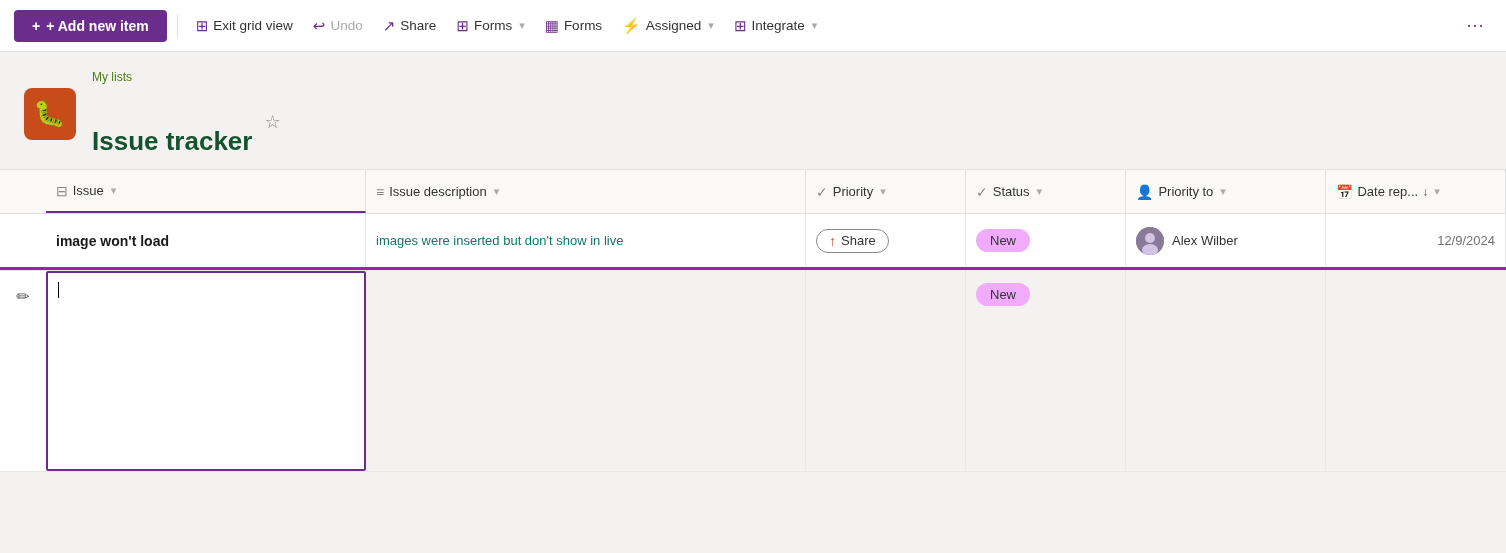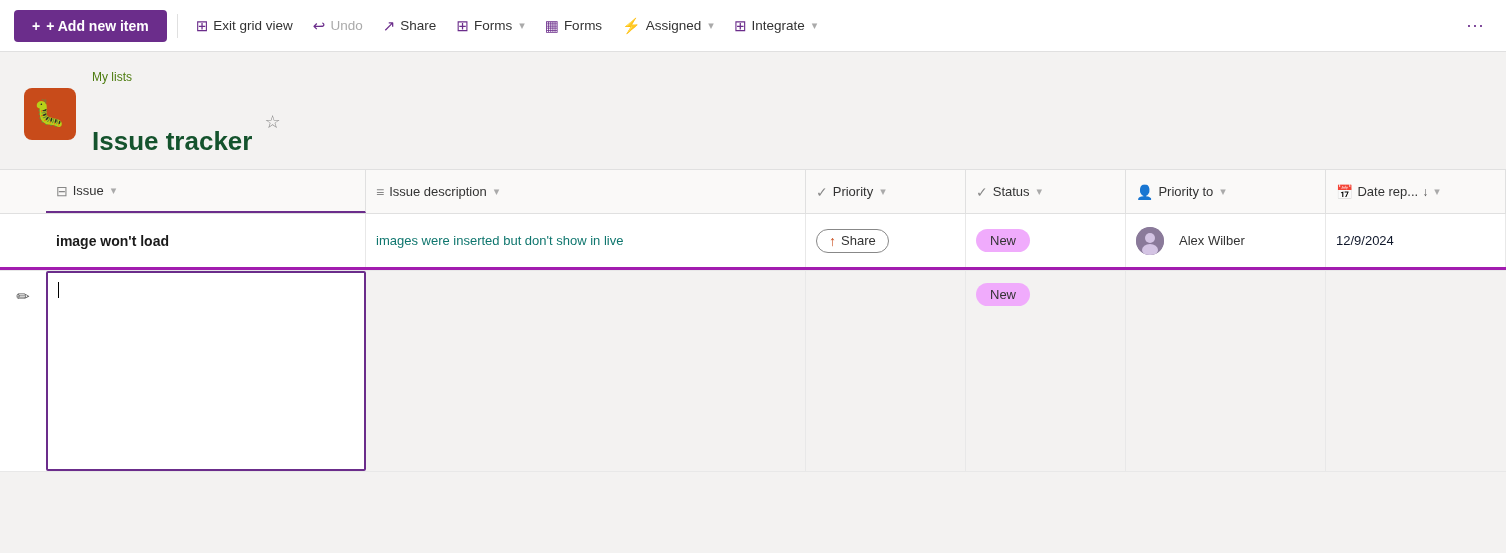--- a/index.html
+++ b/index.html
@@ -148,21 +148,21 @@
       padding: 8px 10px;
       border-right: 1px solid #e8e8e8;
       font-size: 14px;
       color: #1a1a1a;
     }
     .cell-issue { width: 320px; min-width: 320px; font-weight: 600; font-size: 14px; }
     .cell-desc { flex: 1; min-width: 280px; font-size: 13px; color: #0f766e; }
     .cell-priority { width: 160px; min-width: 160px; }
     .cell-status { width: 160px; min-width: 160px; }
     .cell-assigned { width: 200px; min-width: 200px; }
-    .cell-date { width: 180px; min-width: 180px; font-size: 13px; color: #0f172a; }
+    .cell-date { width: 180px; min-width: 180px; font-size: 13px; color: #737373; justify-content: flex-end; }
 
     
     .priority-badge {
       display: flex;
       align-items: center;
       gap: 5px;
       border: 1.5px solid #888;
       border-radius: 20px;
       padding: 3px 12px;
       font-size: 13px;
@@ -180,21 +180,21 @@
       padding: 4px 14px;
       font-size: 13px;
       font-weight: 500;
       white-space: nowrap;
     }
 
     
     .assigned-cell {
       display: flex;
       align-items: center;
-      gap: 15px;
+      gap: 8px;
       justify-content: space-between;
     }
     .assigned-name { font-size: 13px; color: #333; }
 
     
     .new-row-wrapper {
       position: relative;
       border-bottom: 1px solid #e8e8e8;
     }
     .new-row {

